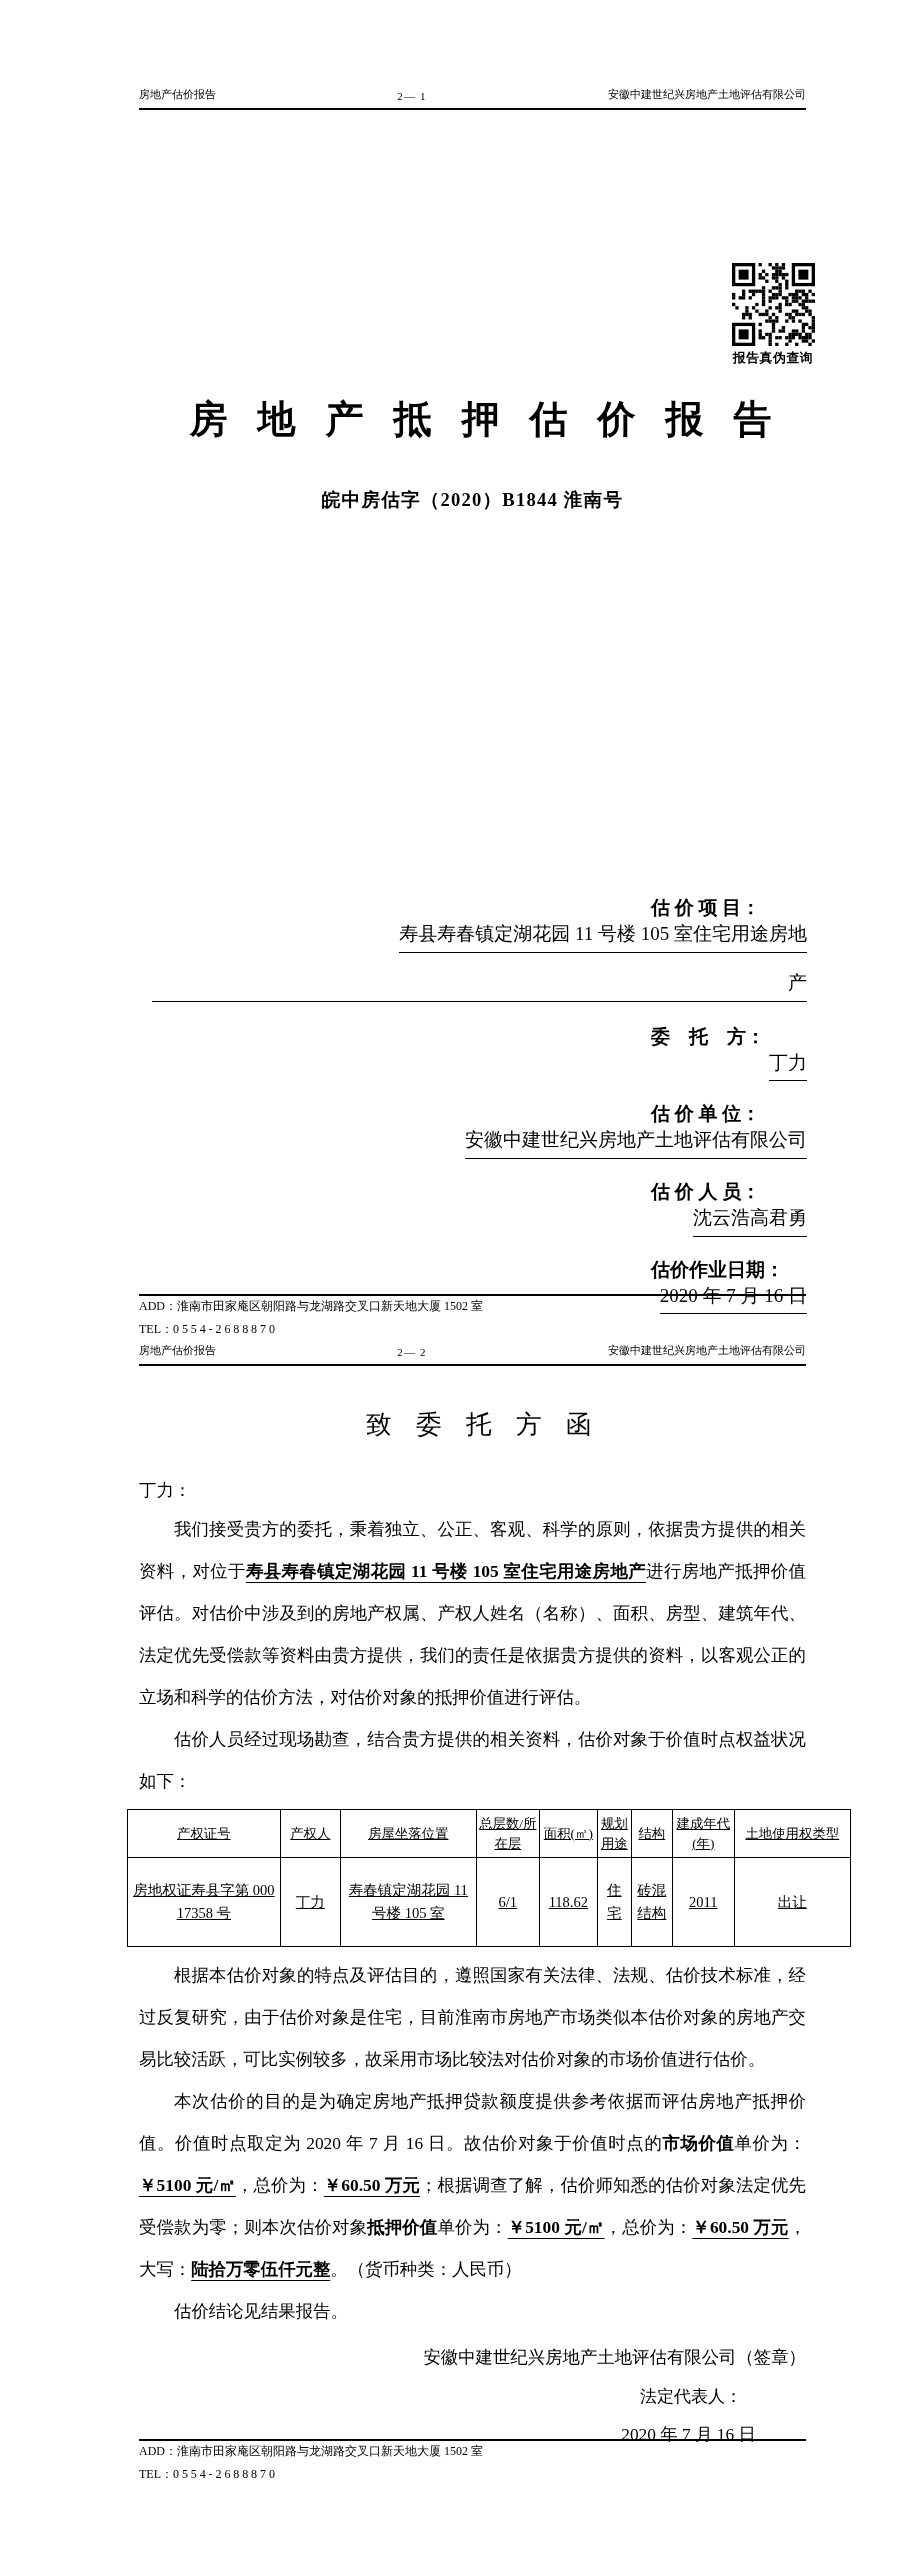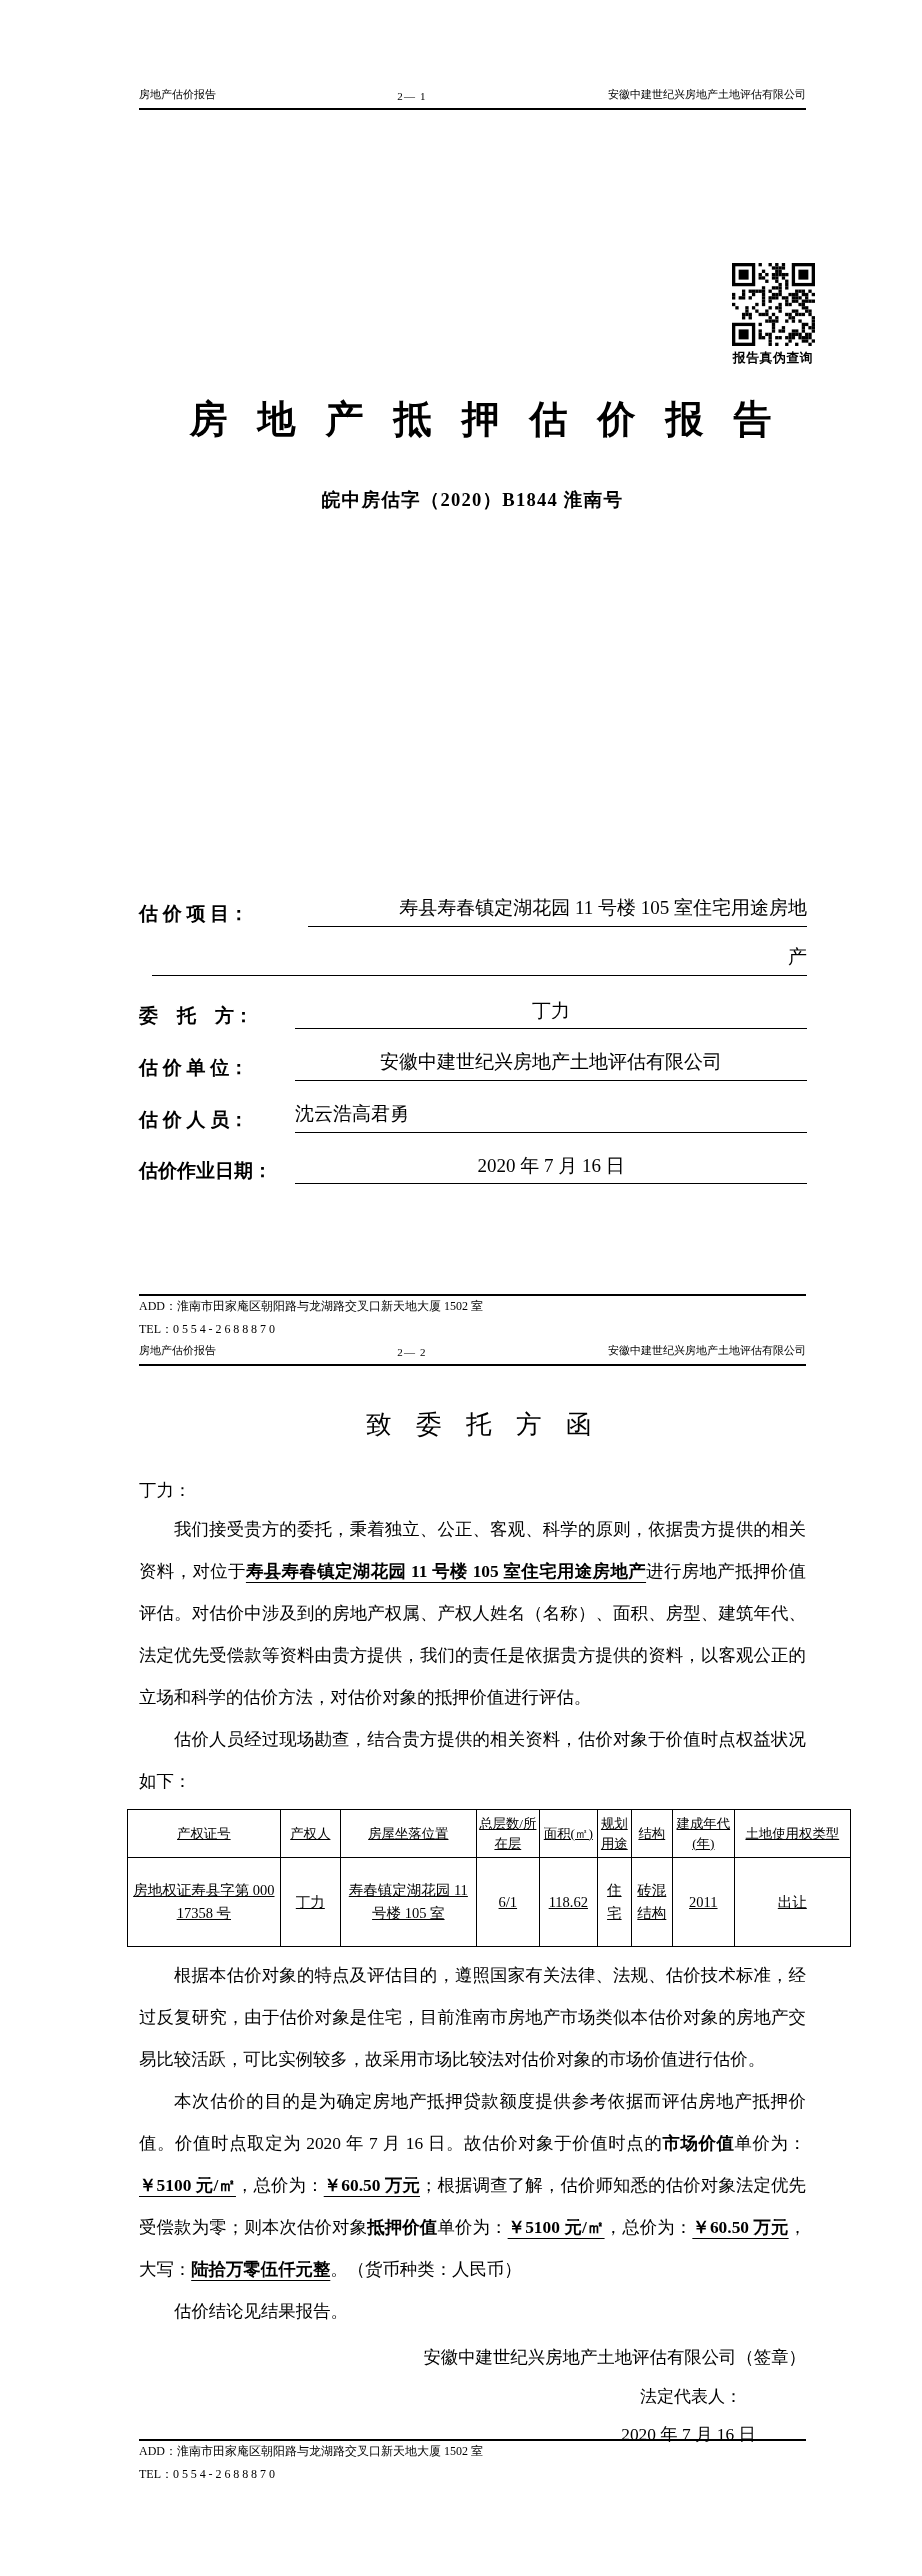--- a/index.html
+++ b/index.html
@@ -16,21 +16,21 @@
 
   
   .qr-block{position:absolute;left:729px;top:263px;width:88px;text-align:center;}
   .qr-code{width:83px;height:83px;margin:0 auto;}
   .qr-caption{font-size:12.8px;font-weight:bold;margin-top:3.5px;letter-spacing:0.6px;}
   .main-title{position:absolute;top:382px;left:139px;width:667px;text-align:center;
               font-size:38px;font-weight:bold;letter-spacing:30px;padding-left:23px;white-space:nowrap;margin-top:12px;}
   .doc-number{position:absolute;top:487px;left:139px;width:667px;text-align:center;
               font-size:18.6px;font-weight:bold;letter-spacing:1.2px;}
   .form-block{position:absolute;top:895px;left:139px;width:668px;font-size:19px;}
-  .f-row{display:flex;align-items:flex-end;margin-bottom:20px;}
+  .f-row{display:flex;align-items:flex-end;margin-bottom:20px;flex-direction:column;}
   .f-label{flex:none;width:156px;font-weight:bold;white-space:nowrap;}
   .f-value{flex:1;border-bottom:1.7px solid #000;padding-bottom:4.6px;text-align:center;white-space:nowrap;}
   .f-value.left{text-align:right;margin-left:13px;}
   .f-cont{margin-left:156px;border-bottom:1.7px solid #000;padding-bottom:4.6px;margin-top:-2.3px;margin-bottom:22px;}
   .f-names{display:flex;justify-content:flex-start;}
 
   
   .letter-title{position:absolute;top:1407px;left:139px;width:667px;text-align:center;
                 font-size:25.6px;letter-spacing:24.4px;padding-left:18.6px;white-space:nowrap;}
   .letter-body{position:absolute;top:1472px;left:139px;width:667px;}

